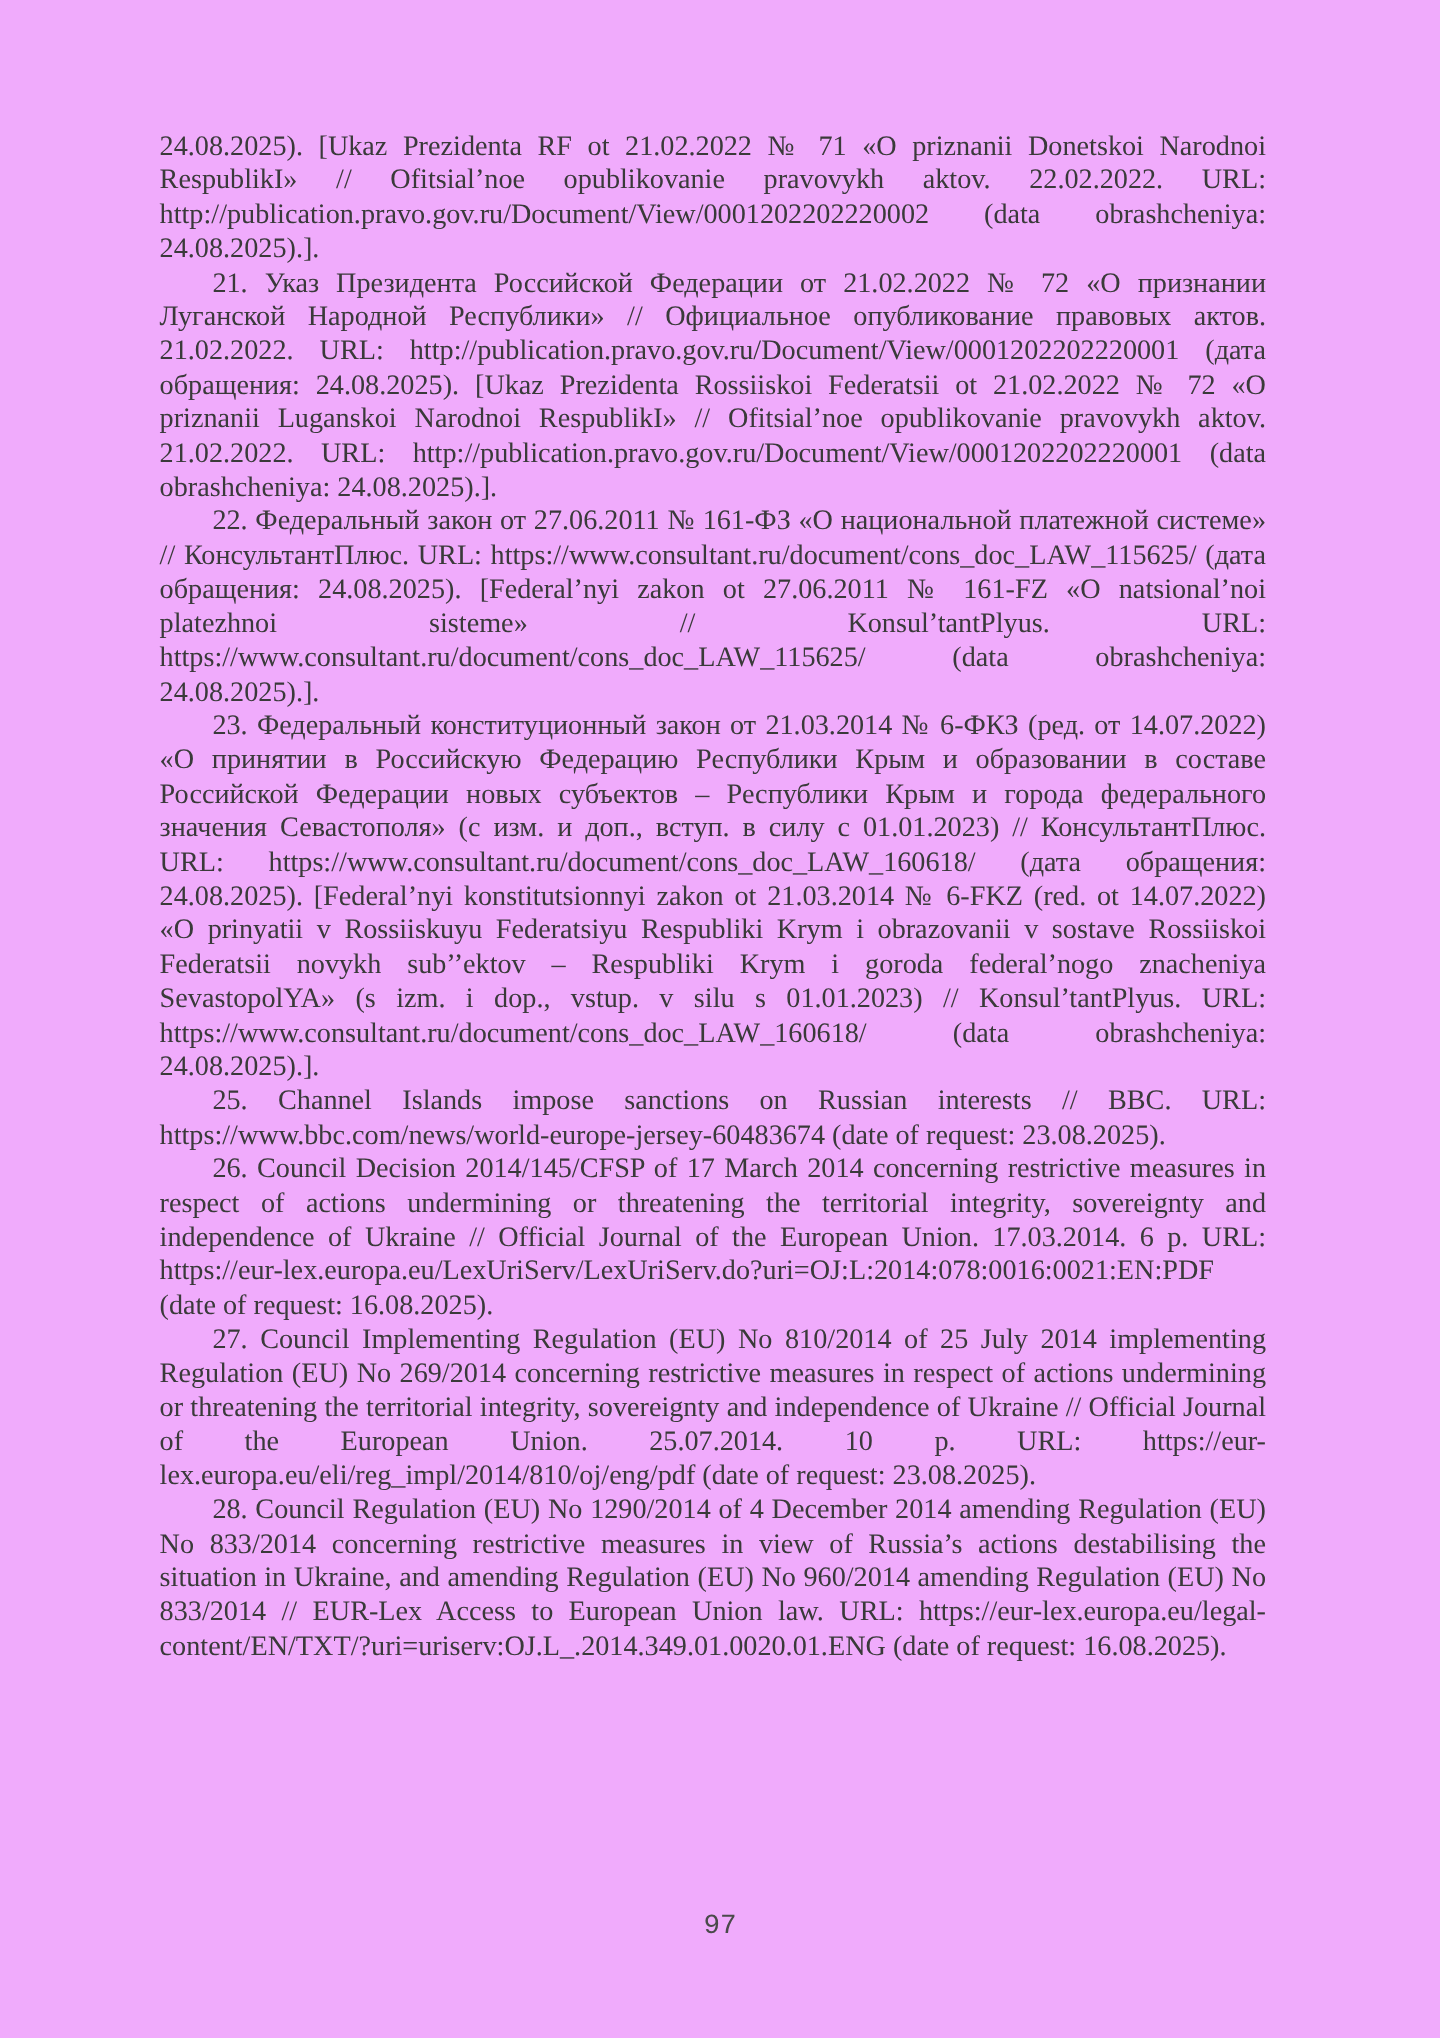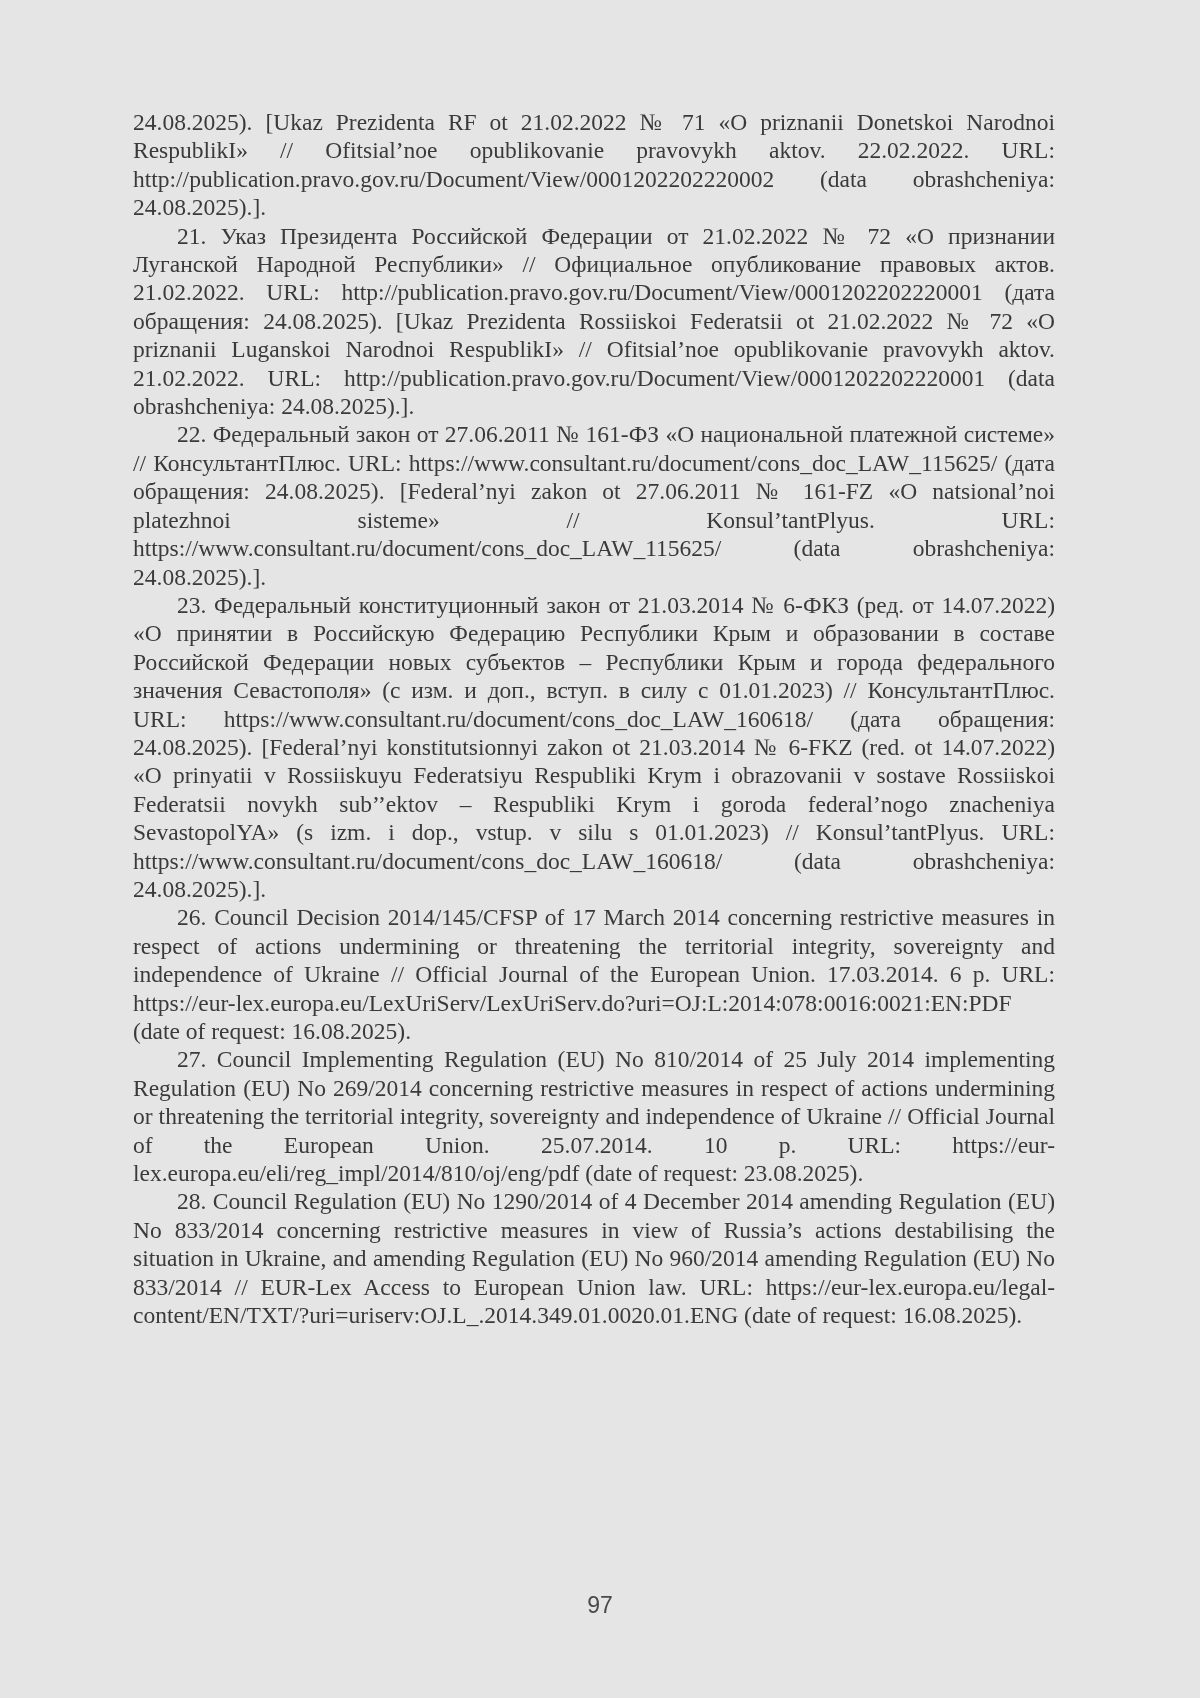--- a/index.html
+++ b/index.html
@@ -12,21 +12,21 @@
     background: #ffffff;
     position: relative;
     overflow: hidden;
   }
   .page {
     position: absolute;
     left: 0;
     top: 0;
     width: 1200px;
     height: 1698px;
-    background: #e5e5e5;
+    background: #f0abfc;
   }
   .bibliography {
     position: absolute;
     left: 133px;
     top: 108px;
     width: 922px;
     font-family: "Liberation Serif", "DejaVu Serif", serif;
     font-size: 23.5px;
     line-height: 28.4px;
     color: #3a3a3a;
@@ -40,35 +40,36 @@
   }
   p.ref.no-indent {
     text-indent: 0;
   }
   .page-footer {
     position: absolute;
     left: 0;
     right: 0;
     top: 1592px;
     text-align: center;
-    font-family: Liberation Sans, sans-serif;
+    font-family: Liberation Mono, monospace;
     font-size: 23px;
     color: #4a4a4a;
   }
 </style>
 </head>
 <body>
 
 <div class="page">
 
   <div class="bibliography">
     <p class="ref no-indent">24.08.2025). [Ukaz Prezidenta RF ot 21.02.2022 № 71 «O priznanii Donetskoi Narodnoi RespublikI» // Ofitsial’noe opublikovanie pravovykh aktov. 22.02.2022. URL: http://publication.pravo.gov.ru/Document/View/0001202202220002 (data obrashcheniya: 24.08.2025).].</p>
     <p class="ref">21. Указ Президента Российской Федерации от 21.02.2022 № 72 «О признании Луганской Народной Республики» // Официальное опубликование правовых актов. 21.02.2022. URL: http://publication.pravo.gov.ru/Document/View/0001202202220001 (дата обращения: 24.08.2025). [Ukaz Prezidenta Rossiiskoi Federatsii ot 21.02.2022 №&nbsp;72 «O priznanii Luganskoi Narodnoi RespublikI» // Ofitsial’noe opublikovanie pravovykh aktov. 21.02.2022. URL: http://publication.pravo.gov.ru/Document/View/0001202202220001 (data obrashcheniya: 24.08.2025).].</p>
     <p class="ref">22. Федеральный закон от 27.06.2011 № 161-ФЗ «О национальной платежной си­стеме» // КонсультантПлюс. URL: https://www.consultant.ru/document/cons_doc_LAW_115625/ (дата обращения: 24.08.2025). [Federal’nyi zakon ot 27.06.2011 № 161-FZ «O natsional’noi platezhnoi sisteme» // Konsul’tantPlyus. URL: https://www.consultant.ru/document/cons_doc_LAW_115625/ (data obrashcheniya: 24.08.2025).].</p>
     <p class="ref">23. Федеральный конституционный закон от 21.03.2014 № 6-ФКЗ (ред. от 14.07.2022) «О принятии в Российскую Федерацию Республики Крым и образовании в составе Российской Федерации новых субъектов – Республики Крым и города феде­рального значения Севастополя» (с изм. и доп., вступ. в силу с 01.01.2023) // Консуль­тантПлюс. URL: https://www.consultant.ru/document/cons_doc_LAW_160618/ (дата об­ращения: 24.08.2025). [Federal’nyi konstitutsionnyi zakon ot 21.03.2014 № 6-FKZ (red. ot 14.07.2022) «O prinyatii v Rossiiskuyu Federatsiyu Respubliki Krym i obrazovanii v sostave Rossiiskoi Federatsii novykh sub’’ektov – Respubliki Krym i goroda federal’nogo znacheniya SevastopolYA» (s izm. i dop., vstup. v silu s 01.01.2023) // Konsul’tantPlyus. URL: https://www.consultant.ru/document/cons_doc_LAW_160618/ (data obrashcheniya: 24.08.2025).].</p>
+    <p class="ref">25. Channel Islands impose sanctions on Russian interests // BBC. URL: https://www.bbc.com/news/world-europe-jersey-60483674 (date of request: 23.08.2025).</p>
     <p class="ref">26. Council Decision 2014/145/CFSP of 17 March 2014 concerning restrictive measures in respect of actions undermining or threatening the territorial integrity, sovereignty and independence of Ukraine // Official Journal of the European Union. 17.03.2014. 6 p. URL: https://eur-lex.europa.eu/LexUriServ/LexUriServ.do?uri=OJ:L:2014:078:0016:0021:EN:PDF (date of request: 16.08.2025).</p>
     <p class="ref">27. Council Implementing Regulation (EU) No 810/2014 of 25 July 2014 implement­ing Regulation (EU) No 269/2014 concerning restrictive measures in respect of actions un­dermining or threatening the territorial integrity, sovereignty and independence of Ukraine // Official Journal of the European Union. 25.07.2014. 10 p. URL: https://eur-lex.europa.eu/eli/reg_impl/2014/810/oj/eng/pdf (date of request: 23.08.2025).</p>
     <p class="ref">28. Council Regulation (EU) No 1290/2014 of 4 December 2014 amending Regulation (EU) No 833/2014 concerning restrictive measures in view of Russia’s actions destabilising the situation in Ukraine, and amending Regulation (EU) No 960/2014 amending Regulation (EU) No 833/2014 // EUR-Lex Access to European Union law. URL: https://eur-lex.europa.eu/legal-content/EN/TXT/?uri=uriserv:OJ.L_.2014.349.01.0020.01.ENG (date of request: 16.08.2025).</p>
   </div>
 
   <div class="page-footer">97</div>
 
 </div>
 
 </body></html>

